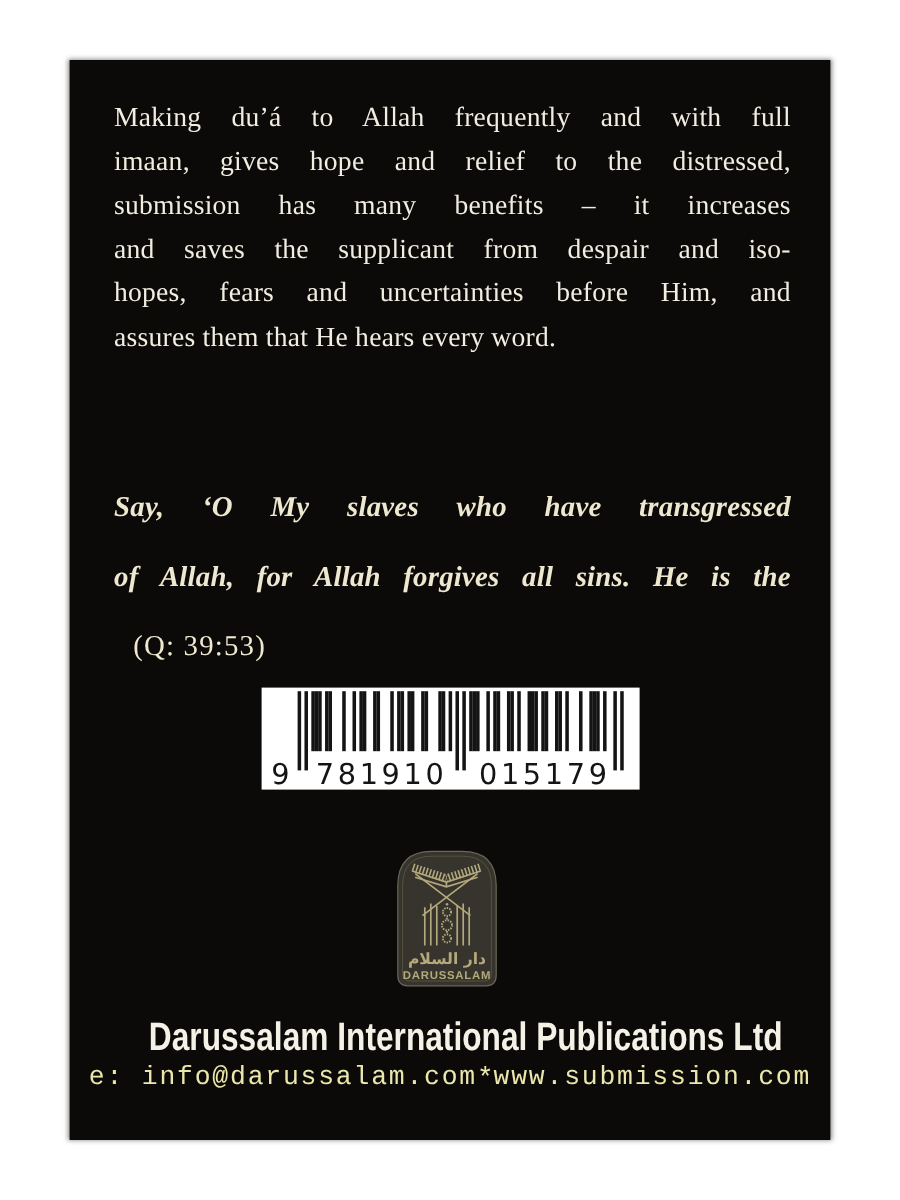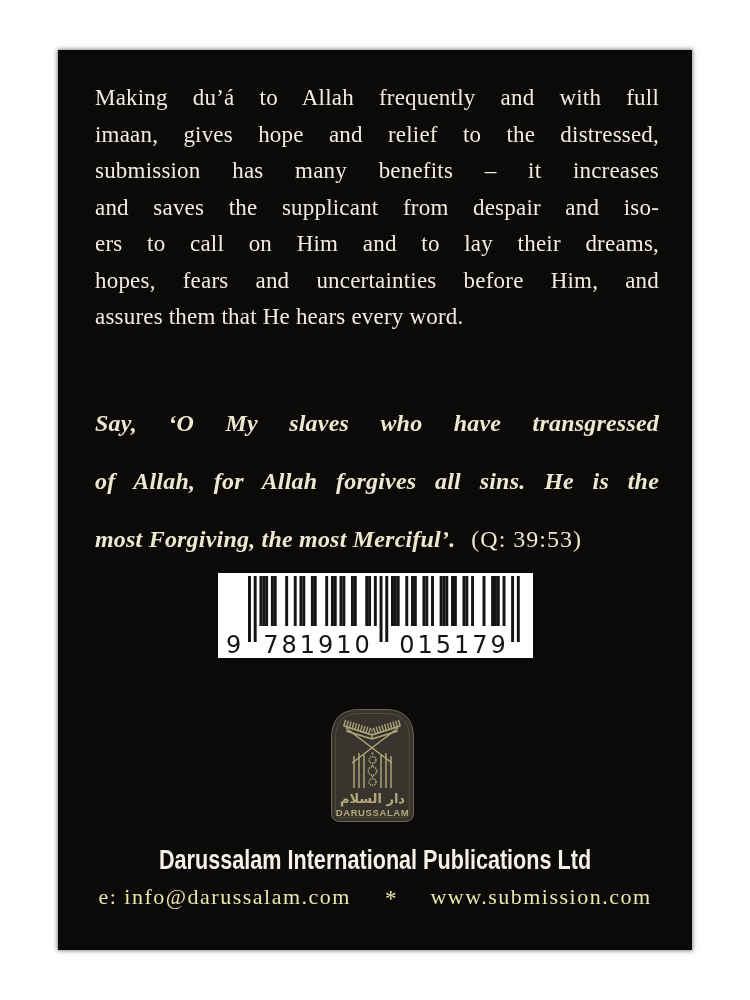--- a/index.html
+++ b/index.html
@@ -44,55 +44,53 @@
   }
   
   .logo{position:absolute;left:272px;top:658px;width:85px;height:115px;}
   .logo svg{display:block;width:85px;height:115px;}
   .logo-art{stroke:var(--accent_tan,#b4a97c);fill:none;stroke-width:1.4;}
   .logo-text{fill:var(--accent_tan,#b4a97c);}
   
   .publisher{
     position:absolute;top:795px;left:0;width:100%;text-align:center;
     color:var(--footer_publisher,#f4f1e7);
-    font-family:"Liberation Sans", sans-serif;font-weight:700;font-size:27px;
+    font-family:"Liberation Sans", sans-serif;font-weight:700;font-size:33px;
     white-space:nowrap;
   }
   .publisher .squeeze{display:inline-block;transform:scaleX(.8);transform-origin:center;}
   .contact{
     position:absolute;top:834px;left:0;width:100%;
-    display:flex;justify-content:center;align-items:flex-start;gap:34px;
+    display:flex;justify-content:center;align-items:center;
     color:var(--footer_contact,#ebe6ac);
-    font-family:Liberation Serif, serif;font-size:22px;letter-spacing:1.5px;
+    font-family:Liberation Mono, monospace;font-size:22px;letter-spacing:1.5px;
     white-space:nowrap;
   }
   .contact .star{font-size:23px;letter-spacing:0;position:relative;top:2px;}
 </style>
 </head>
 <body style="--cover: #0b0a08; --body_text: #f1ede1; --quote_text: #efe8d0; --accent_tan: #b4a97c; --badge_bg: #36342d; --footer_publisher: #f4f1e7; --footer_contact: #ebe6ac; --barcode_bar: #141414;">
 
 <div class="cover">
 
   <div class="paragraph">
       <div class="jline">Making du’á to Allah frequently and with full</div>
       <div class="jline">imaan, gives hope and relief to the distressed,</div>
       <div class="jline">submission has many benefits – it increases</div>
       <div class="jline">and saves the supplicant from despair and iso-</div>
-      <div class="jline">ers to call on Him and to lay their dreams,</div>
       <div class="jline">hopes, fears and uncertainties before Him, and</div>
       <div class="jline">assures them that He hears every word.</div>
     </div>
 
   <div class="quote">
     <div>
         <div class="jline">Say, ‘O My slaves who have transgressed</div>
         <div class="jline">of Allah, for Allah forgives all sins. He is the</div>
       </div>
     <div class="jline quote-last">
-      <span>most Forgiving, the most Merciful’.</span>
       <span class="quote-ref">(Q: 39:53)</span>
     </div>
   </div>
 
   <div class="barcode">
     <svg viewBox="0 0 315 85" xmlns="http://www.w3.org/2000/svg">
       <g id="barcode-bars">
           <rect x="30.00" y="3" width="2.94" height="66" fill="#141414"></rect>
           <rect x="35.72" y="3" width="2.94" height="66" fill="#141414"></rect>
           <rect x="41.44" y="3" width="2.94" height="50" fill="#141414"></rect>

